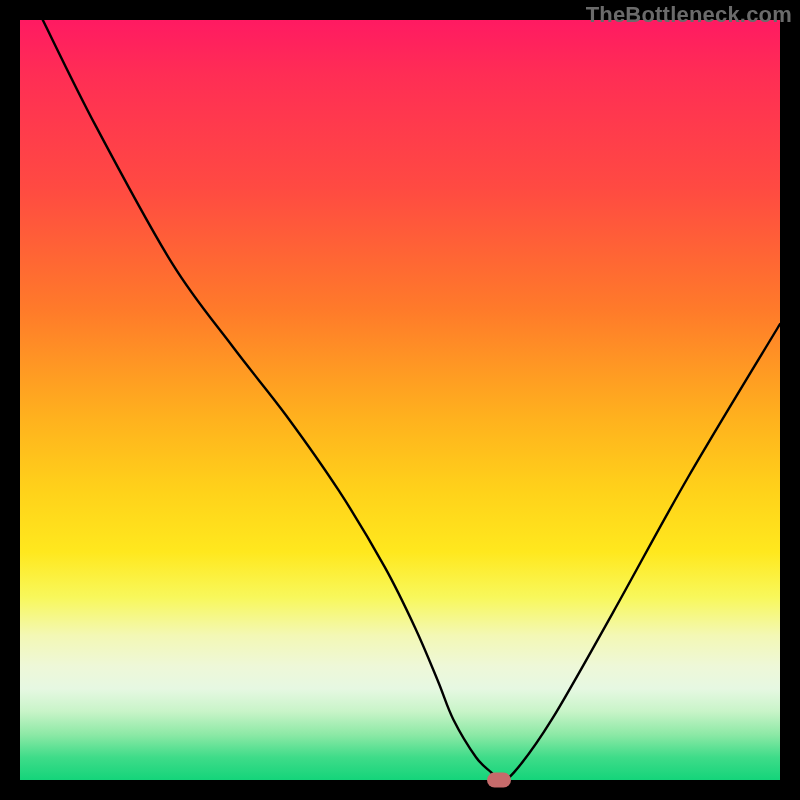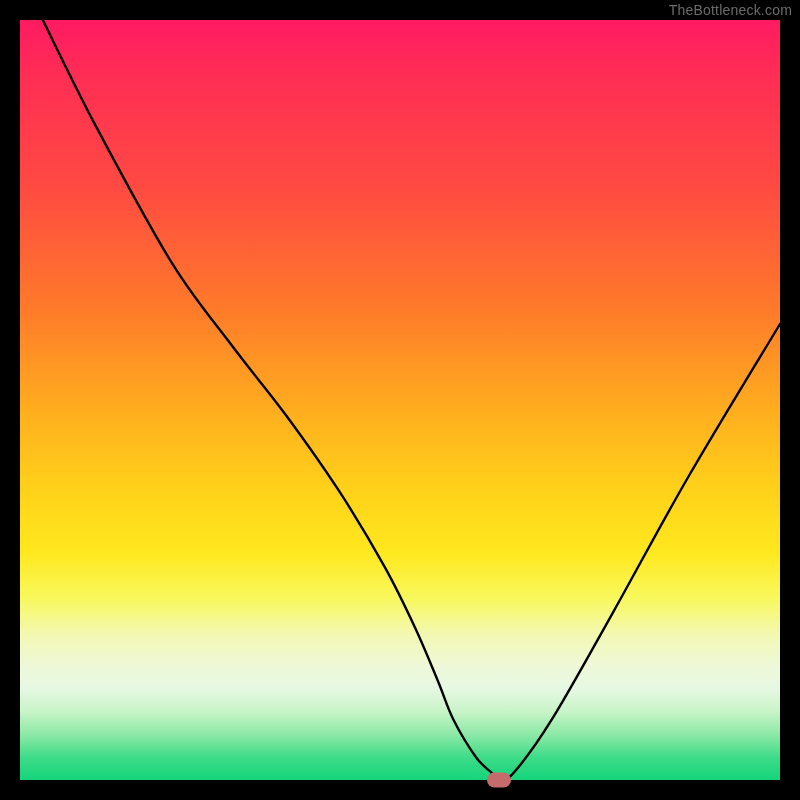--- a/index.html
+++ b/index.html
@@ -40,22 +40,22 @@
       #8de9a6 94%,
       #3fdc89 97%,
       #14d47a 100%
     );
   }
   .watermark {
     position: absolute;
     top: 2px;
     right: 8px;
     font-family: Arial, Helvetica, sans-serif;
-    font-size: 14px;
-    font-weight: normal;
+    font-size: 22px;
+    font-weight: bold;
     color: #6b6b6b;
     letter-spacing: 0.2px;
     user-select: none;
   }
   svg.curve {
     position: absolute;
     left: 20px;
     top: 20px;
     width: 760px;
     height: 760px;

